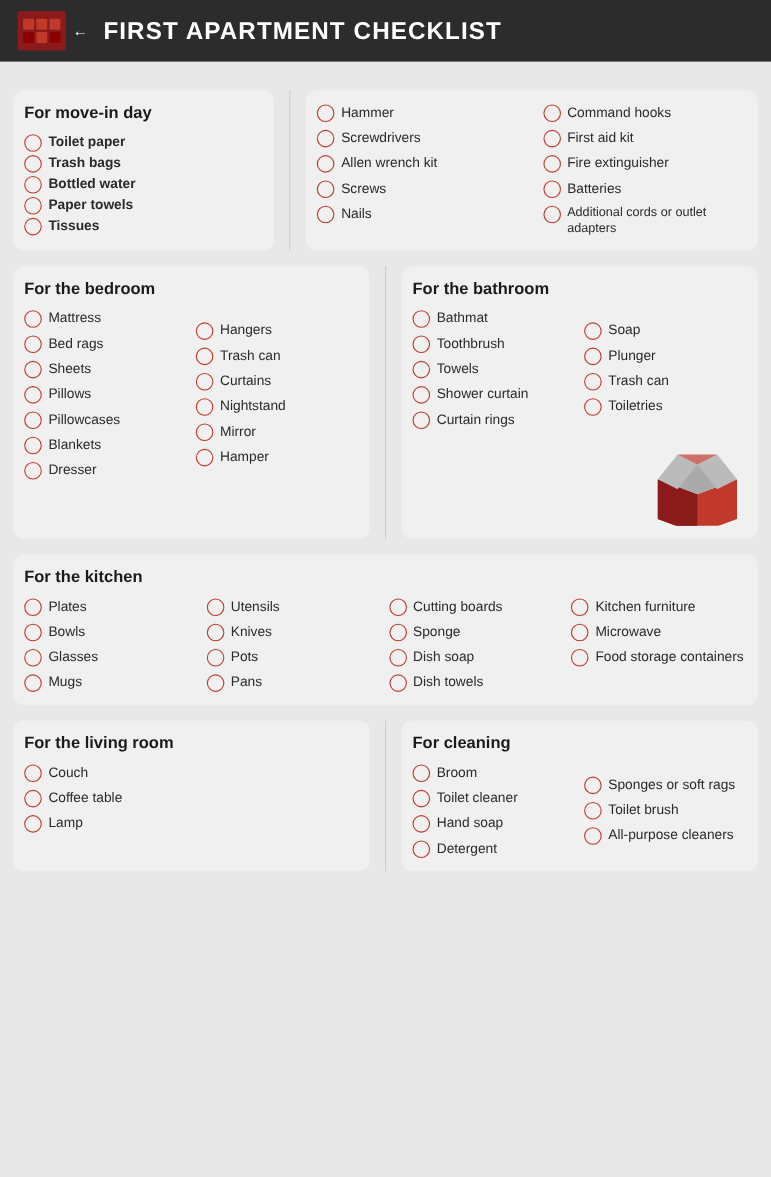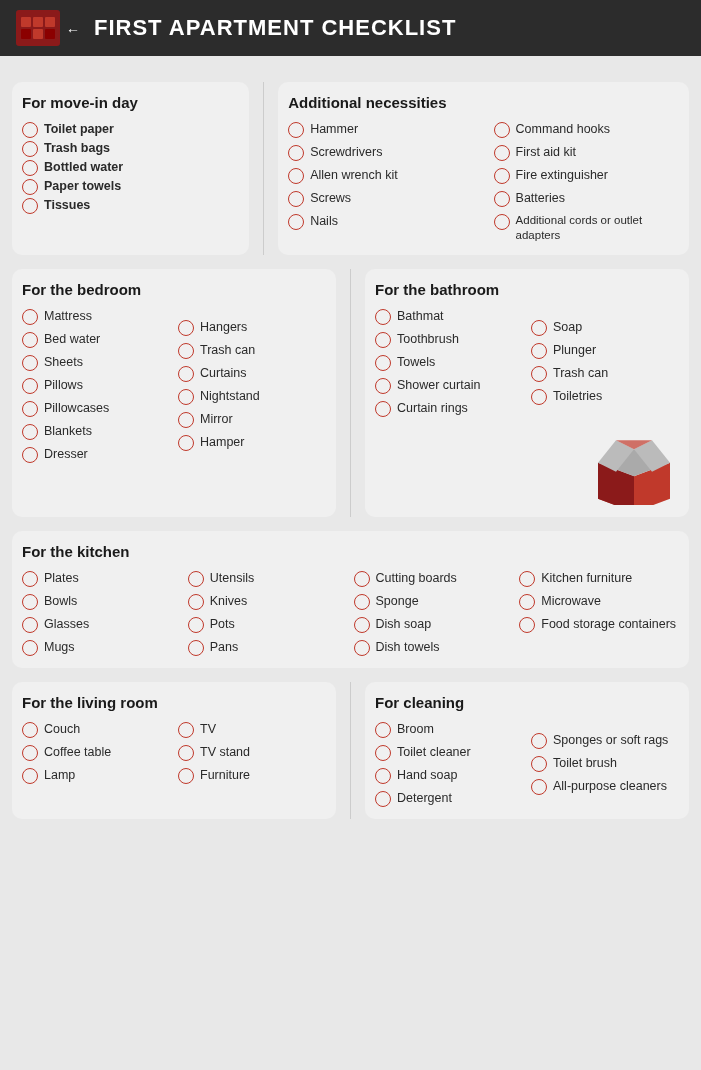--- a/index.html
+++ b/index.html
@@ -197,21 +197,20 @@
         <div class="checklist-item">
             <div class="circle"></div>
             <span>Tissues</span>
           </div>
       </div>
     </div>
 
     <div class="divider-v"></div>
 
     <div class="move-in-section" style="flex:1.8;">
-      <div class="section-title">Additional necessities</div>
       <div class="additional-inner">
         <div class="add-col">
           <div class="checklist-item">
               <div class="circle"></div>
               <span>Hammer</span>
             </div>
           <div class="checklist-item">
               <div class="circle"></div>
               <span>Screwdrivers</span>
             </div>
@@ -259,21 +258,21 @@
     <div class="section">
       <div class="section-title">For the bedroom</div>
       <div class="items-columns">
         <div class="items-col">
           <div class="checklist-item">
               <div class="circle"></div>
               <span>Mattress</span>
             </div>
           <div class="checklist-item">
               <div class="circle"></div>
-              <span>Bed water</span>
+              <span>Bed rags</span>
             </div>
           <div class="checklist-item">
               <div class="circle"></div>
               <span>Sheets</span>
             </div>
           <div class="checklist-item">
               <div class="circle"></div>
               <span>Pillows</span>
             </div>
           <div class="checklist-item">
@@ -470,34 +469,20 @@
             </div>
           <div class="checklist-item">
               <div class="circle"></div>
               <span>Coffee table</span>
             </div>
           <div class="checklist-item">
               <div class="circle"></div>
               <span>Lamp</span>
             </div>
         </div>
-        <div class="items-col">
-          <div class="checklist-item">
-              <div class="circle"></div>
-              <span>TV</span>
-            </div>
-          <div class="checklist-item">
-              <div class="circle"></div>
-              <span>TV stand</span>
-            </div>
-          <div class="checklist-item">
-              <div class="circle"></div>
-              <span>Furniture</span>
-            </div>
-        </div>
       </div>
     </div>
 
     <div class="divider-v"></div>
 
     <div class="section">
       <div class="section-title">For cleaning</div>
       <div class="items-columns">
         <div class="items-col">
           <div class="checklist-item">

